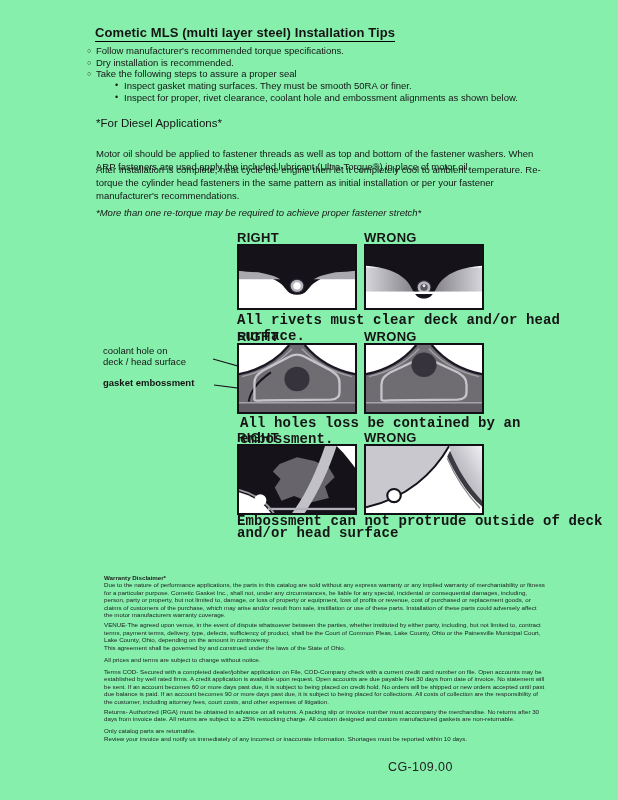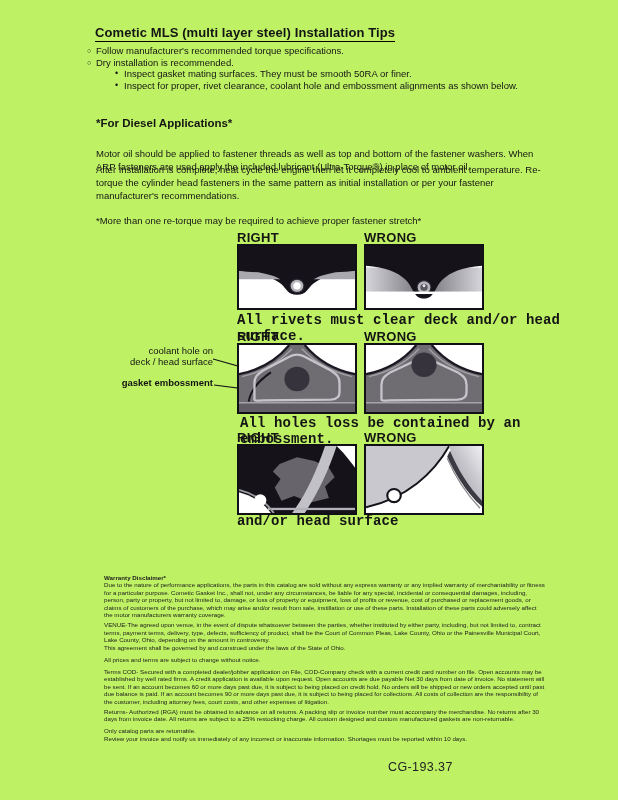--- a/index.html
+++ b/index.html
@@ -1,42 +1,42 @@
 <!DOCTYPE html>
 <html><head>
 <meta charset="utf-8">
 <style>
   html,body{margin:0;padding:0;background:#fff;}
   .page{
-    position:relative;width:618px;height:800px;background:#bef264;
+    position:relative;width:618px;height:800px;background:#86efac;
     font-family:"Liberation Sans", sans-serif;color:#141414;overflow:hidden;
   }
   .abs{position:absolute;}
   
   .title{
     left:95px;top:25px;font-size:13px;font-weight:bold;
     border-bottom:1.8px solid #000;padding-bottom:1px;letter-spacing:.1px;
   }
   .bullets{left:87px;top:45px;font-size:9.5px;line-height:11.7px;width:470px;}
   .b-row{display:flex;align-items:flex-start;}
   .b-mark{width:9px;flex:0 0 9px;font-size:7px;line-height:11.7px;}
   .b-sub{margin-left:28px;}
   .b-mark.filled{font-size:9px;}
   
-  .sec-head{left:96px;top:117px;font-size:11.5px;font-weight:bold;}
+  .sec-head{left:96px;top:117px;font-size:11.5px;font-weight:normal;}
   .para{left:96px;width:452px;font-size:9.5px;line-height:13px;}
   .p1{top:147px;}
   .p2{top:163px;}
-  .p3{top:214px;}
+  .p3{top:206px;font-style:italic;}
   
   .rw-label{width:120px;text-align:left;font-size:13px;font-weight:bold;letter-spacing:.3px;}
   .dbox{border:2px solid #101016;background:#fff;}
   .dbox svg{display:block;width:100%;height:100%;}
   .cap{font-size:14px;font-weight:bold;letter-spacing:.1px;font-family:Liberation Mono, monospace;}
-  .side-label{font-size:9.5px;line-height:10.5px;text-align:right;}
+  .side-label{font-size:9.5px;line-height:10.5px;}
   
   .finep{left:104px;top:574px;width:442px;font-size:6.2px;line-height:7.4px;color:#1c1c1c;}
   .finep p{margin:0;}
   .fp-head{font-weight:bold;margin:0 0 5px 0;}
   .mt1{margin-top:3px !important;}
   .mt2{margin-top:4.5px !important;}
   .mt3{margin-top:5px !important;}
   .pagenum{left:388px;top:760px;font-size:12.5px;letter-spacing:.4px;color:#222;}
 </style>
 </head>
@@ -47,20 +47,24 @@
   <div class="abs title">Cometic MLS (multi layer steel) Installation Tips</div>
 
   <div class="abs bullets">
     <div class="b-row">
       <span class="b-mark">○</span>
       <span>Follow manufacturer's recommended torque specifications.</span>
     </div>
     <div class="b-row">
       <span class="b-mark">○</span>
       <span>Dry installation is recommended.</span>
+    </div>
+    <div class="b-row">
+      <span class="b-mark">○</span>
+      <span>Take the following steps to assure a proper seal</span>
     </div>
     <div class="b-row b-sub">
       <span class="b-mark filled">•</span>
       <span>Inspect gasket mating surfaces.  They must be smooth 50RA or finer.</span>
     </div>
     <div class="b-row b-sub">
       <span class="b-mark filled">•</span>
       <span>Inspect for proper, rivet clearance, coolant hole and embossment alignments as shown below.</span>
     </div>
   </div>
@@ -183,30 +187,31 @@
       <path d="M0,0 H86 C70,29 42,55 0,65 Z" fill="#c9c8ce"></path>
       <path d="M86,0 C70,29 42,55 0,65" stroke="#15121a" stroke-width="2" fill="none"></path>
       <path d="M86,0 L120,0 L120,58 C101,41 91,20 86,0 Z" fill="url(#gs)"></path>
       <path d="M87,5 C95,25 106,43 120,58 L120,64 C103,49 91,27 84,11 Z" fill="#3b3941"></path>
       <path d="M84,13 C92,32 104,51 118,66" stroke="#8a898f" stroke-width="1.3" fill="none"></path>
       <circle cx="29" cy="52.5" r="7" fill="#ffffff" stroke="#15121a" stroke-width="2.2"></circle>
     </svg>
   </div>
 
   <div class="abs cap" style="left:237px;top:516px;line-height:11.5px;">
+    <span style="display:block;">Embossment can not protrude outside of deck</span>
     <span style="display:block;">and/or head surface</span>
   </div>
 
   <div class="abs finep">
     <p class="fp-head">Warranty Disclaimer*</p>
     <p>Due to the nature of performance applications, the parts in this catalog are sold without any express warranty or any implied warranty of merchantability or fitness for a particular purpose.  Cometic Gasket Inc., shall not, under any circumstances, be liable for any special, incidental or consequential damages, including, person, party or property, but not limited to, damage, or loss of property or equipment, loss of profits or revenue, cost of purchased or replacement goods, or claims of customers of the purchase, which may arise and/or result from sale, instillation or use of these parts.  Installation of these parts could adversely affect the motor manufacturers warranty coverage.</p>
     <p class="mt1">VENUE-The agreed upon venue, in the event of dispute whatsoever between the parties, whether instituted by either party, including, but not limited to, contract terms, payment terms, delivery, type, defects, sufficiency of product, shall be the Court of Common Pleas, Lake County, Ohio or the Painesville Municipal Court, Lake County, Ohio, depending on the amount in controversy.</p>
     <p>This agreement shall be governed by and construed under the laws of the State of Ohio.</p>
     <p class="mt2">All prices and terms are subject to change without notice.</p>
     <p class="mt3">Terms COD- Secured with a completed dealer/jobber application on File, COD-Company check with a current credit card number on file.  Open accounts may be established by well rated firms.  A credit application is available upon request.  Open accounts are due payable Net 30 days from date of invoice.  No statement will be sent.  If an account becomes 60 or more days past due, it is subject to being placed on credit hold.  No orders will be shipped or new orders accepted until past due balance is paid.  If an account becomes 90 or more days past due, it is subject to being placed for collections.  All costs of collection are the responsibility of the customer, including attorney fees, court costs, and other expenses of litigation.</p>
     <p class="mt1">Returns- Authorized (RGA) must be obtained in advance on all returns.  A packing slip or invoice number must accompany the merchandise.  No returns after 30 days from invoice date.  All returns are subject to a 25% restocking charge.  All custom designed and custom manufactured gaskets are non-returnable.</p>
     <p class="mt2">Only catalog parts are returnable.</p>
     <p>Review your invoice and notify us immediately of any incorrect or inaccurate information.  Shortages must be reported within 10 days.</p>
   </div>
 
-  <div class="abs pagenum">CG-193.37</div>
+  <div class="abs pagenum">CG-109.00</div>
 
 </div>
 
 </body></html>

